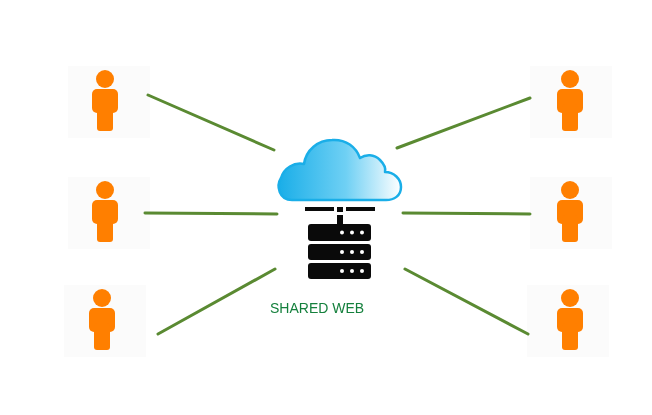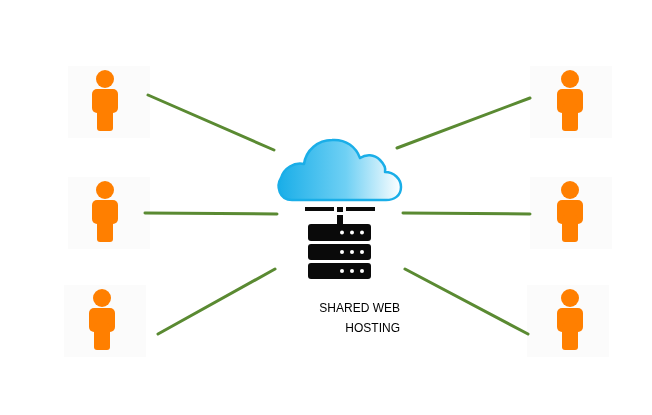--- a/index.html
+++ b/index.html
@@ -1,19 +1,19 @@
 <!DOCTYPE html>
 <html><head>
 <meta charset="utf-8">
 <style>
   html, body { margin: 0; padding: 0; background: #ffffff; }
   body { width: 652px; height: 415px; position: relative; overflow: hidden; font-family: "Liberation Sans", sans-serif; }
   #diagram { position: absolute; left: 0; top: 0; width: 652px; height: 415px; }
   .user-box { position: absolute; width: 82px; height: 72px; background: #fbfbfb; }
-  .caption { position: absolute; left: 270px; top: 298px; width: 130px; text-align: right; color: #000000; font-size: 12px; line-height: 20px; }
+  .caption { position: absolute; left: 270px; top: 298px; width: 130px; text-align: left; color: #15803d; font-size: 14px; line-height: 20px; }
 </style>
 </head>
 <body>
 
 <div class="user-box" style="left:68px; top:66px;"></div>
 <div class="user-box" style="left:68px; top:177px;"></div>
 <div class="user-box" style="left:64px; top:285px;"></div>
 <div class="user-box" style="left:530px; top:66px;"></div>
 <div class="user-box" style="left:530px; top:177px;"></div>
 <div class="user-box" style="left:527px; top:285px;"></div>
@@ -94,14 +94,13 @@
       <g>
         <circle cx="570" cy="298" r="9" fill="#ff7f00"></circle>
         <rect x="557" y="308" width="26" height="24" rx="5" fill="#ff7f00"></rect>
         <rect x="562" y="323" width="16" height="27" rx="3" fill="#ff7f00"></rect>
       </g>
     </g>
 </svg>
 
 <div class="caption">
   <div>SHARED WEB</div>
-  <div>HOSTING</div>
 </div>
 
 </body></html>

